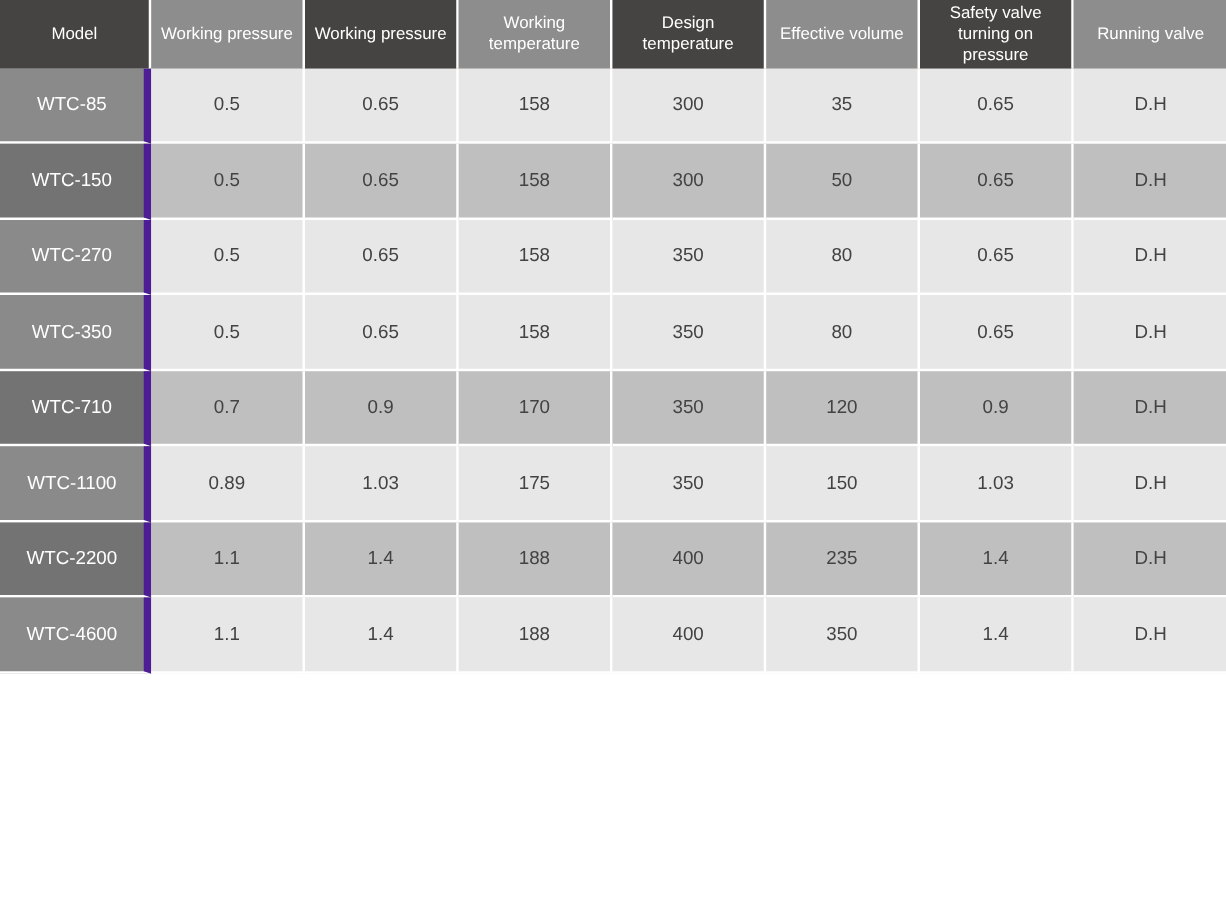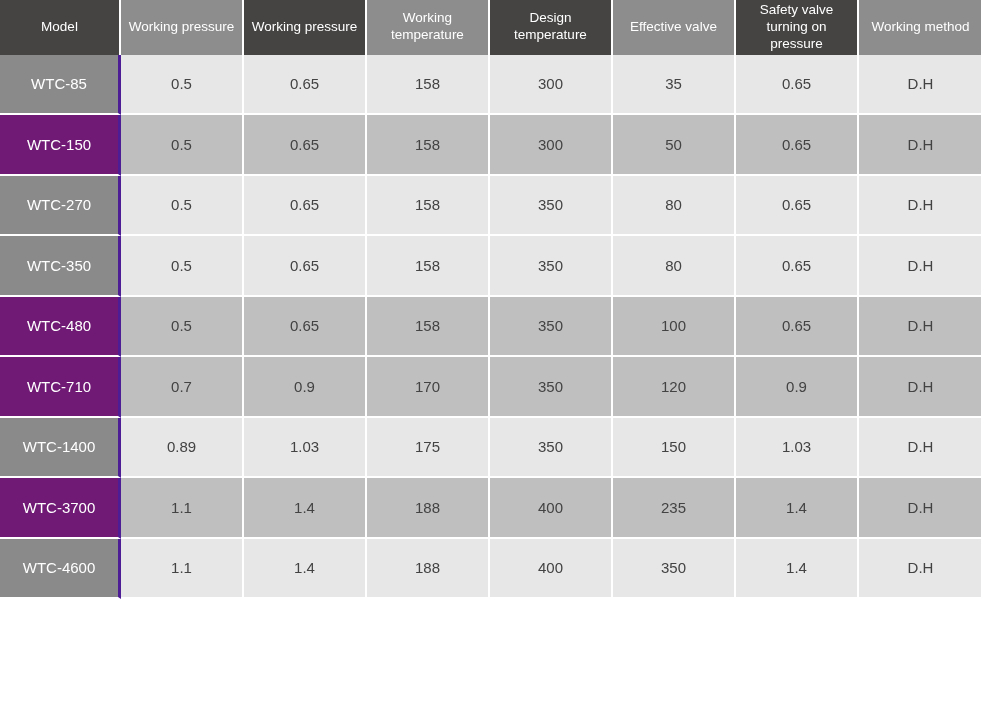--- a/index.html
+++ b/index.html
@@ -52,24 +52,24 @@
     box-sizing: border-box;
     border-right: 2px solid #ffffff;
     border-bottom: 2px solid #ffffff;
   }
   tbody td:last-child { border-right: none; text-align: center; }
 
   
   td.model {
     color: #ffffff;
     font-size: 15px;
-    border-right: 3px solid #4c1d95;
+    border-right: 6px solid #4c1d95;
   }
   tr.row-odd  td.model { background: #8a8a8a; }
-  tr.row-even td.model { background: #701a75; }
+  tr.row-even td.model { background: #737373; }
 
   
   tr.row-odd  td.val { background: #e7e7e8; color: #434343; }
   tr.row-even td.val { background: #bfbfbf; color: #434343; }
 
   
 </style>
 </head>
 <body>
 
@@ -84,23 +84,23 @@
       <col class="cx">
       <col class="cx">
   </colgroup>
   <thead>
     <tr>
         <th class="hdr-dark">Model</th>
         <th class="hdr-mid">Working pressure</th>
         <th class="hdr-dark">Working pressure</th>
         <th class="hdr-mid">Working temperature</th>
         <th class="hdr-dark">Design temperature</th>
-        <th class="hdr-mid">Effective valve</th>
+        <th class="hdr-mid">Effective volume</th>
         <th class="hdr-dark">Safety valve turning on pressure</th>
-        <th class="hdr-mid">Working method</th>
+        <th class="hdr-mid">Running valve</th>
       </tr>
   </thead>
   <tbody>
       <tr class="row-odd">
         <td class="model">WTC-85</td>
         <td class="val">0.5</td>
         <td class="val">0.65</td>
         <td class="val">158</td>
         <td class="val">300</td>
         <td class="val">35</td>
@@ -131,51 +131,41 @@
         <td class="model">WTC-350</td>
         <td class="val">0.5</td>
         <td class="val">0.65</td>
         <td class="val">158</td>
         <td class="val">350</td>
         <td class="val">80</td>
         <td class="val">0.65</td>
         <td class="val">D.H</td>
       </tr>
       <tr class="row-even">
-        <td class="model">WTC-480</td>
-        <td class="val">0.5</td>
-        <td class="val">0.65</td>
-        <td class="val">158</td>
-        <td class="val">350</td>
-        <td class="val">100</td>
-        <td class="val">0.65</td>
-        <td class="val">D.H</td>
-      </tr>
-      <tr class="row-even">
         <td class="model">WTC-710</td>
         <td class="val">0.7</td>
         <td class="val">0.9</td>
         <td class="val">170</td>
         <td class="val">350</td>
         <td class="val">120</td>
         <td class="val">0.9</td>
         <td class="val">D.H</td>
       </tr>
       <tr class="row-odd">
-        <td class="model">WTC-1400</td>
+        <td class="model">WTC-1100</td>
         <td class="val">0.89</td>
         <td class="val">1.03</td>
         <td class="val">175</td>
         <td class="val">350</td>
         <td class="val">150</td>
         <td class="val">1.03</td>
         <td class="val">D.H</td>
       </tr>
       <tr class="row-even">
-        <td class="model">WTC-3700</td>
+        <td class="model">WTC-2200</td>
         <td class="val">1.1</td>
         <td class="val">1.4</td>
         <td class="val">188</td>
         <td class="val">400</td>
         <td class="val">235</td>
         <td class="val">1.4</td>
         <td class="val">D.H</td>
       </tr>
       <tr class="row-odd">
         <td class="model">WTC-4600</td>

